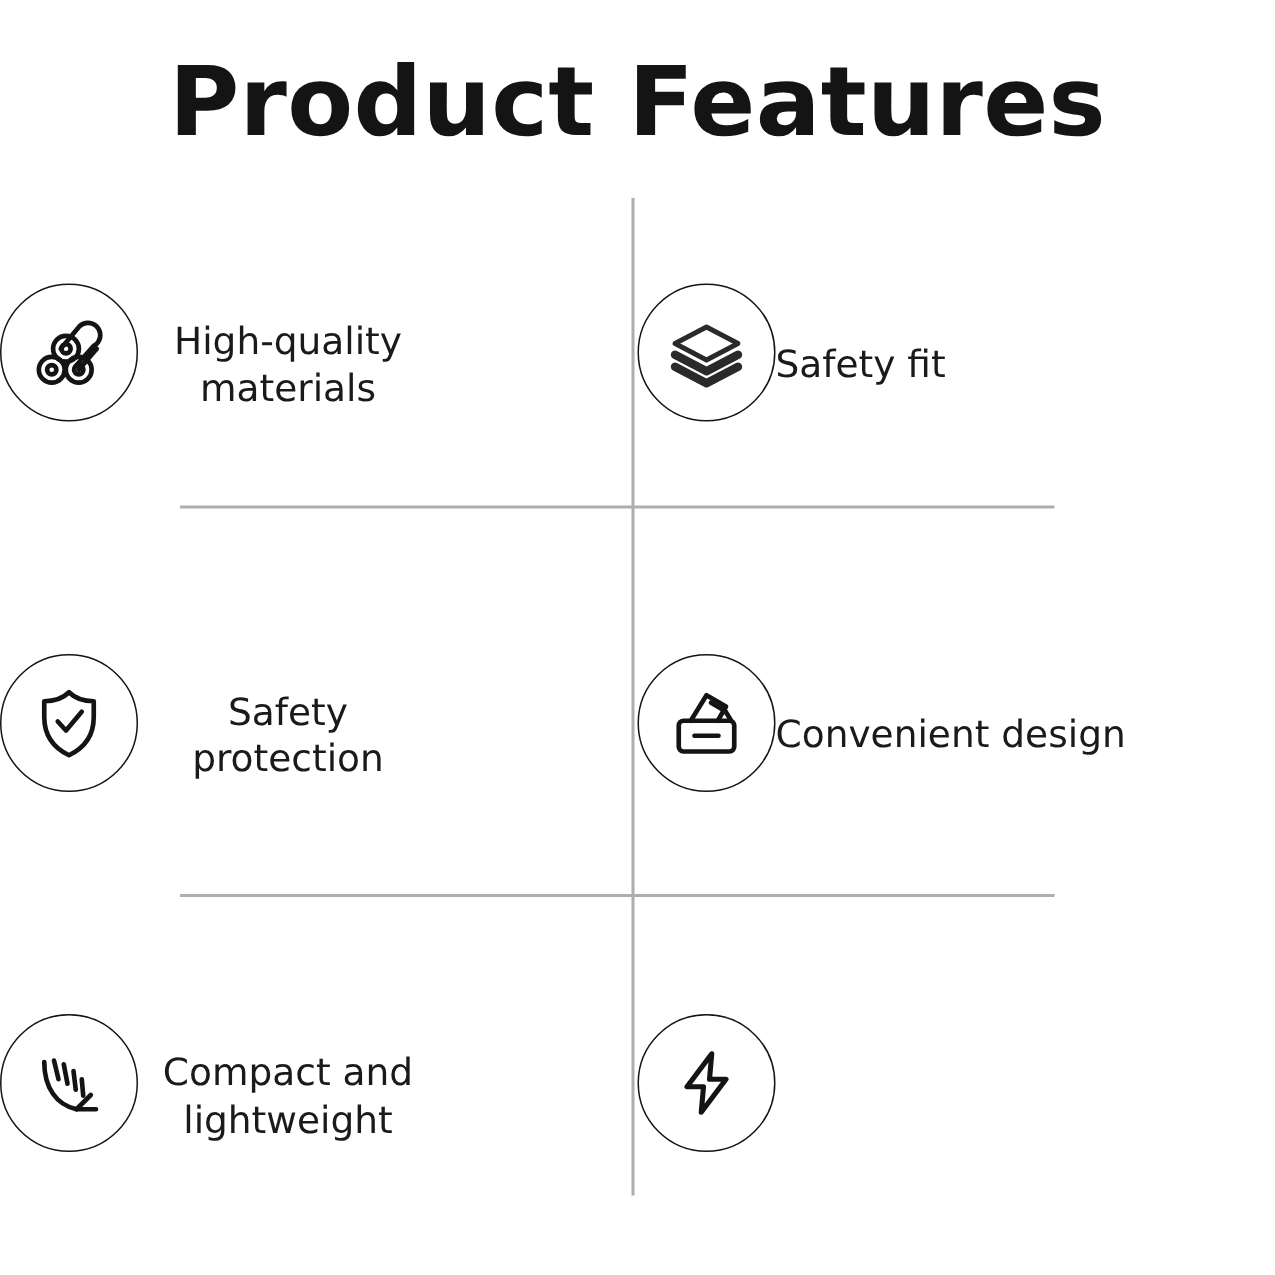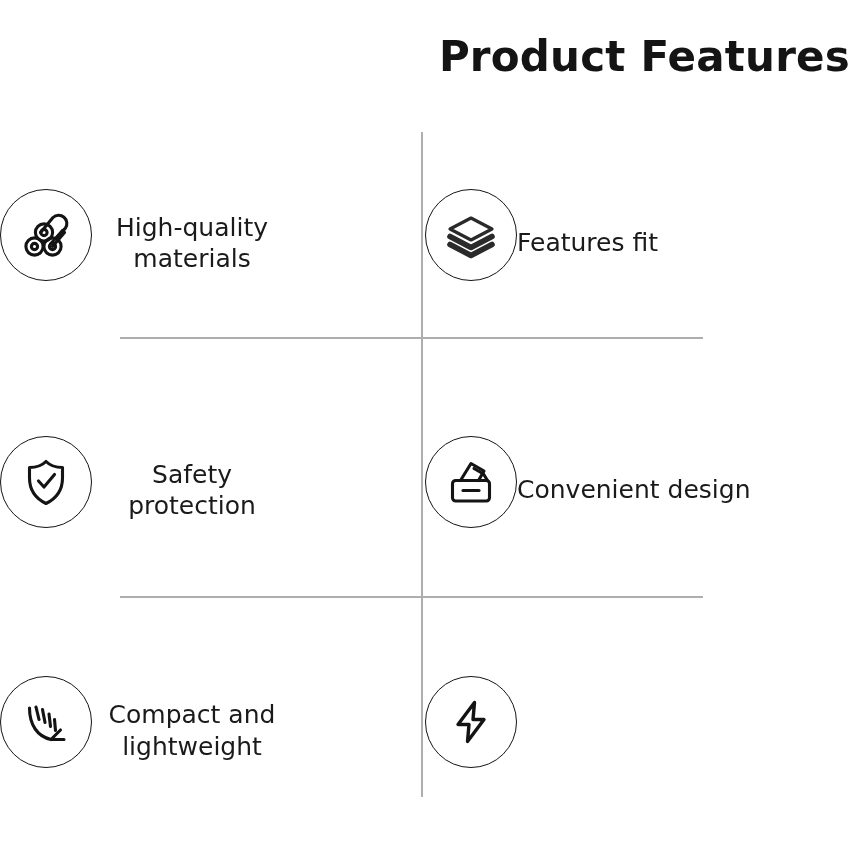--- a/index.html
+++ b/index.html
@@ -22,22 +22,22 @@
     height: 850px;
     background: #ffffff;
   }
 
   
   .page-title {
     position: absolute;
     left: 0;
     top: 34px;
     width: 850px;
-    text-align: right;
-    font-size: 42px;
+    text-align: center;
+    font-size: 64px;
     font-weight: 600;
     letter-spacing: 0.2px;
     color: #141414;
     line-height: 1.1;
   }
 
   
   .divider-v {
     position: absolute;
     left: 421px;
@@ -141,21 +141,21 @@
       <div class="icon-circle">
         <svg width="56" height="56" viewBox="0 0 56 56" fill="none" stroke="#2a2a2a" stroke-width="3.2" stroke-linecap="round" stroke-linejoin="round">
 
           <path d="M28 11 L49 22 L28 33 L7 22 Z"></path>
 
           <path d="M7 29.5 L28 40.5 L49 29.5" fill="none" stroke-width="5.6"></path>
 
           <path d="M7 37.5 L28 48.5 L49 37.5" fill="none" stroke-width="5.6"></path>
         </svg>
       </div>
-      <div class="feature-label">Features fit</div>
+      <div class="feature-label">Safety fit</div>
     </div>
 
     <div class="cell cell-r2">
       <div class="icon-circle">
         <svg width="54" height="54" viewBox="0 0 54 54" fill="none" stroke="#141414" stroke-width="3.1" stroke-linecap="round" stroke-linejoin="round">
           <path d="M27 48.5 C39.5 42.5 43.5 33 43.5 23 L43.5 12.5
                    C37 12.5 31 10.5 27 6.5
                    C23 10.5 17 12.5 10.5 12.5
                    L10.5 23 C10.5 33 14.5 42.5 27 48.5 Z"></path>
           <path d="M19.5 26 L25 32 L35.5 19.5"></path>

